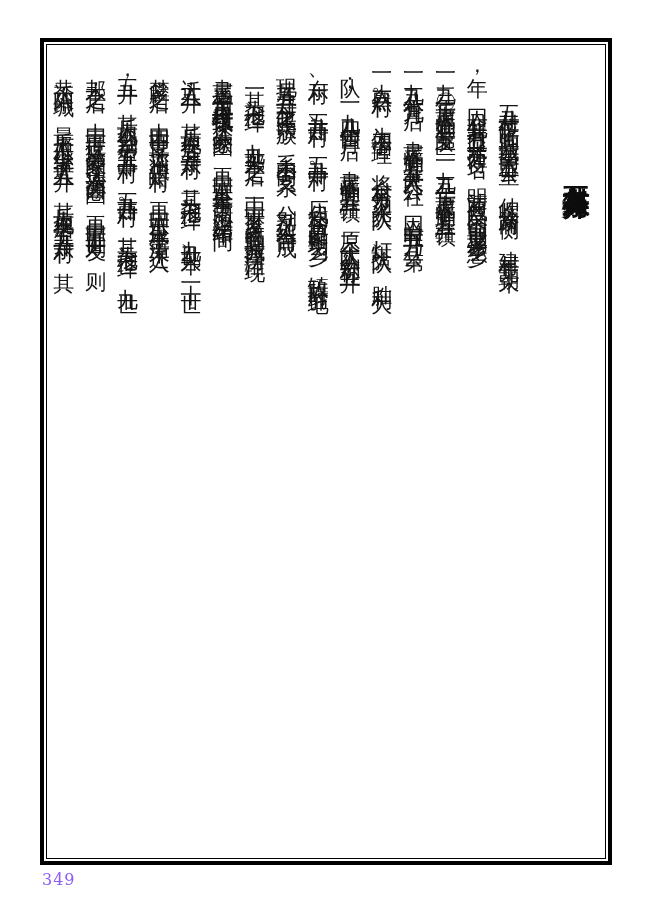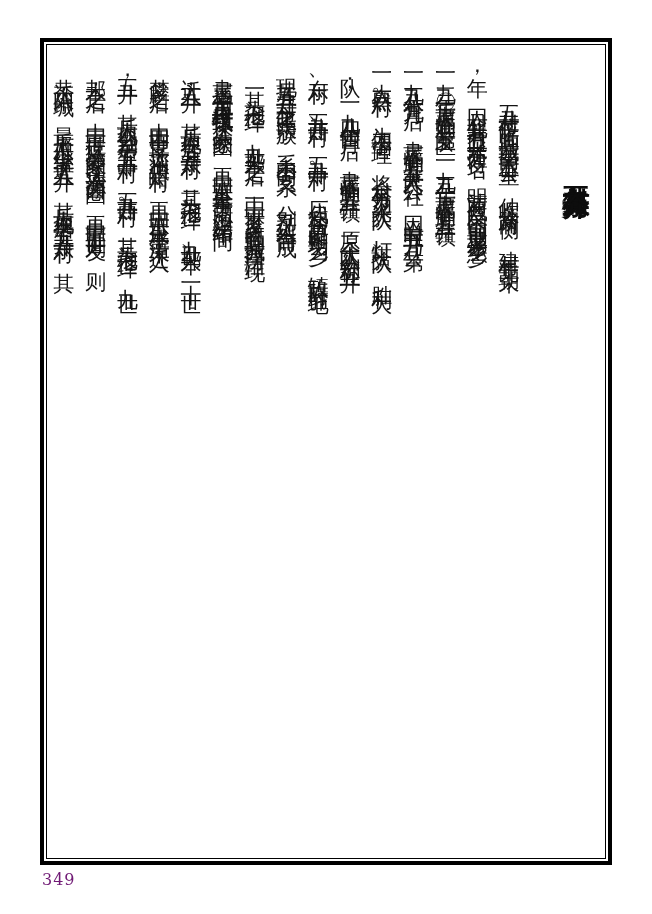--- a/index.html
+++ b/index.html
@@ -50,21 +50,21 @@
     overflow:hidden;
   }
   .indent-1 { padding-top:26px; }
   .indent-h { padding-top:12px; }
   .bold-seg { font-weight:bold; }
   .pagenum {
     position:absolute;
     left:42px; top:870px;
     font-size:16px;
     letter-spacing:1px;
-    color:#701a75;
+    color:#8b5cf6;
     font-family:"DejaVu Serif","Liberation Serif",serif;
   }
 </style>
 </head>
 <body>
 
 <div class="page">
 
   <div class="frame-outer">
     <div class="frame-inner"></div>

